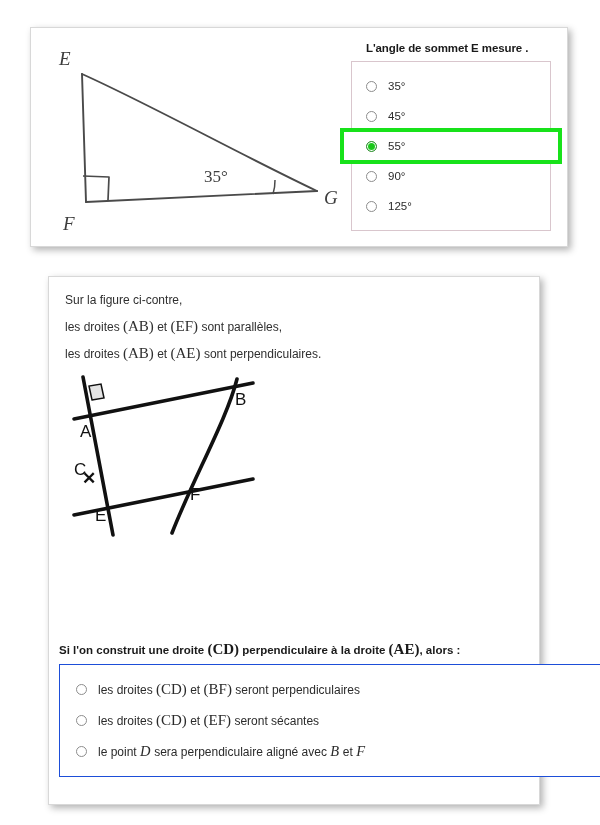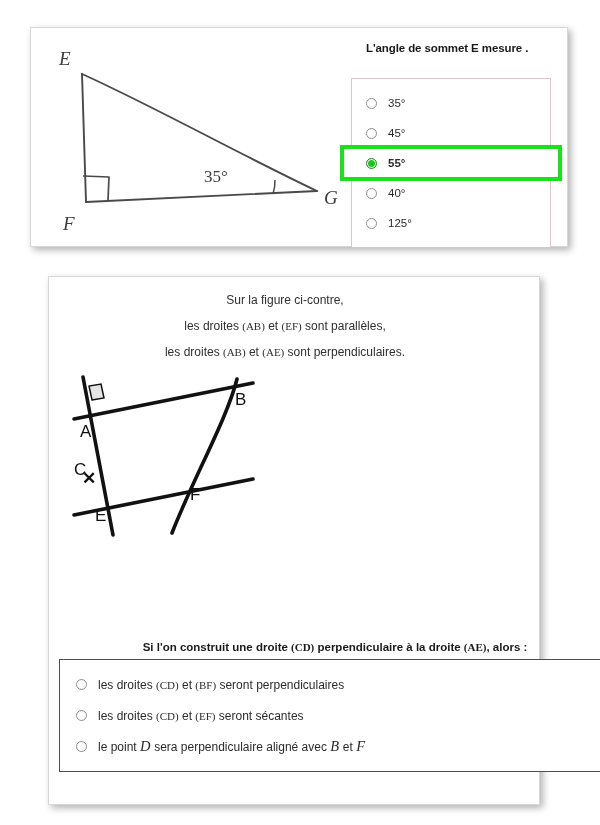--- a/index.html
+++ b/index.html
@@ -50,21 +50,21 @@
     top: 14px;
     width: 200px;
   }
 
   .q-title {
     font-size: 11.5px;
     font-weight: bold;
     color: #1a1a1a;
     letter-spacing: -0.1px;
     white-space: nowrap;
-    margin-bottom: 24px;
+    margin-bottom: 7px;
     padding-left: 15px;
   }
 
   .options-box {
     border: 1px solid #d9c6cd;
     background: #ffffff;
     padding: 9px 0 9px 0;
     position: relative;
   }
 
@@ -79,21 +79,20 @@
     padding: 0 6px 0 14px;
     height: 30px;
     box-sizing: border-box;
   }
 
   .opt-row.highlight {
     outline: 4px solid #18e21a;
     outline-offset: -1px;
     z-index: 3;
     background: #ffffff;
-    font-weight: bold;
   }
 
   #panel-one .opt-row.highlight {
     margin-left: -9px;
     margin-right: -9px;
     padding-left: 23px;
     width: calc(100% + 18px);
   }
 
   .radio {
@@ -118,21 +117,20 @@
     color: #2b2b2b;
     white-space: nowrap;
   }
 
   
   #panel-two {
     left: 48px;
     top: 276px;
     width: 490px;
     height: 527px;
-    text-align: center;
   }
 
   .statement {
     position: absolute;
     left: 16px;
     top: 10px;
     width: 440px;
   }
 
   .statement-line {
@@ -144,21 +142,21 @@
 
   .mathit {
     font-family: "Liberation Serif", serif;
     font-style: italic;
     font-size: 14.5px;
     letter-spacing: 0.3px;
   }
 
   .mathparen {
     font-family: "Liberation Serif", serif;
-    font-size: 11px;
+    font-size: 15px;
     font-style: normal;
   }
 
   .geo-figure {
     position: absolute;
     left: 18px;
     top: 92px;
     width: 300px;
     height: 268px;
   }
@@ -236,21 +234,21 @@
           <span class="opt-label">45°</span>
         </div>
 
         <div class="opt-row highlight">
           <span class="radio checked"></span>
           <span class="opt-label">55°</span>
         </div>
 
         <div class="opt-row">
           <span class="radio"></span>
-          <span class="opt-label">40°</span>
+          <span class="opt-label">90°</span>
         </div>
 
         <div class="opt-row">
           <span class="radio"></span>
           <span class="opt-label">125°</span>
         </div>
 
       </div>
     </div>
   </div>

